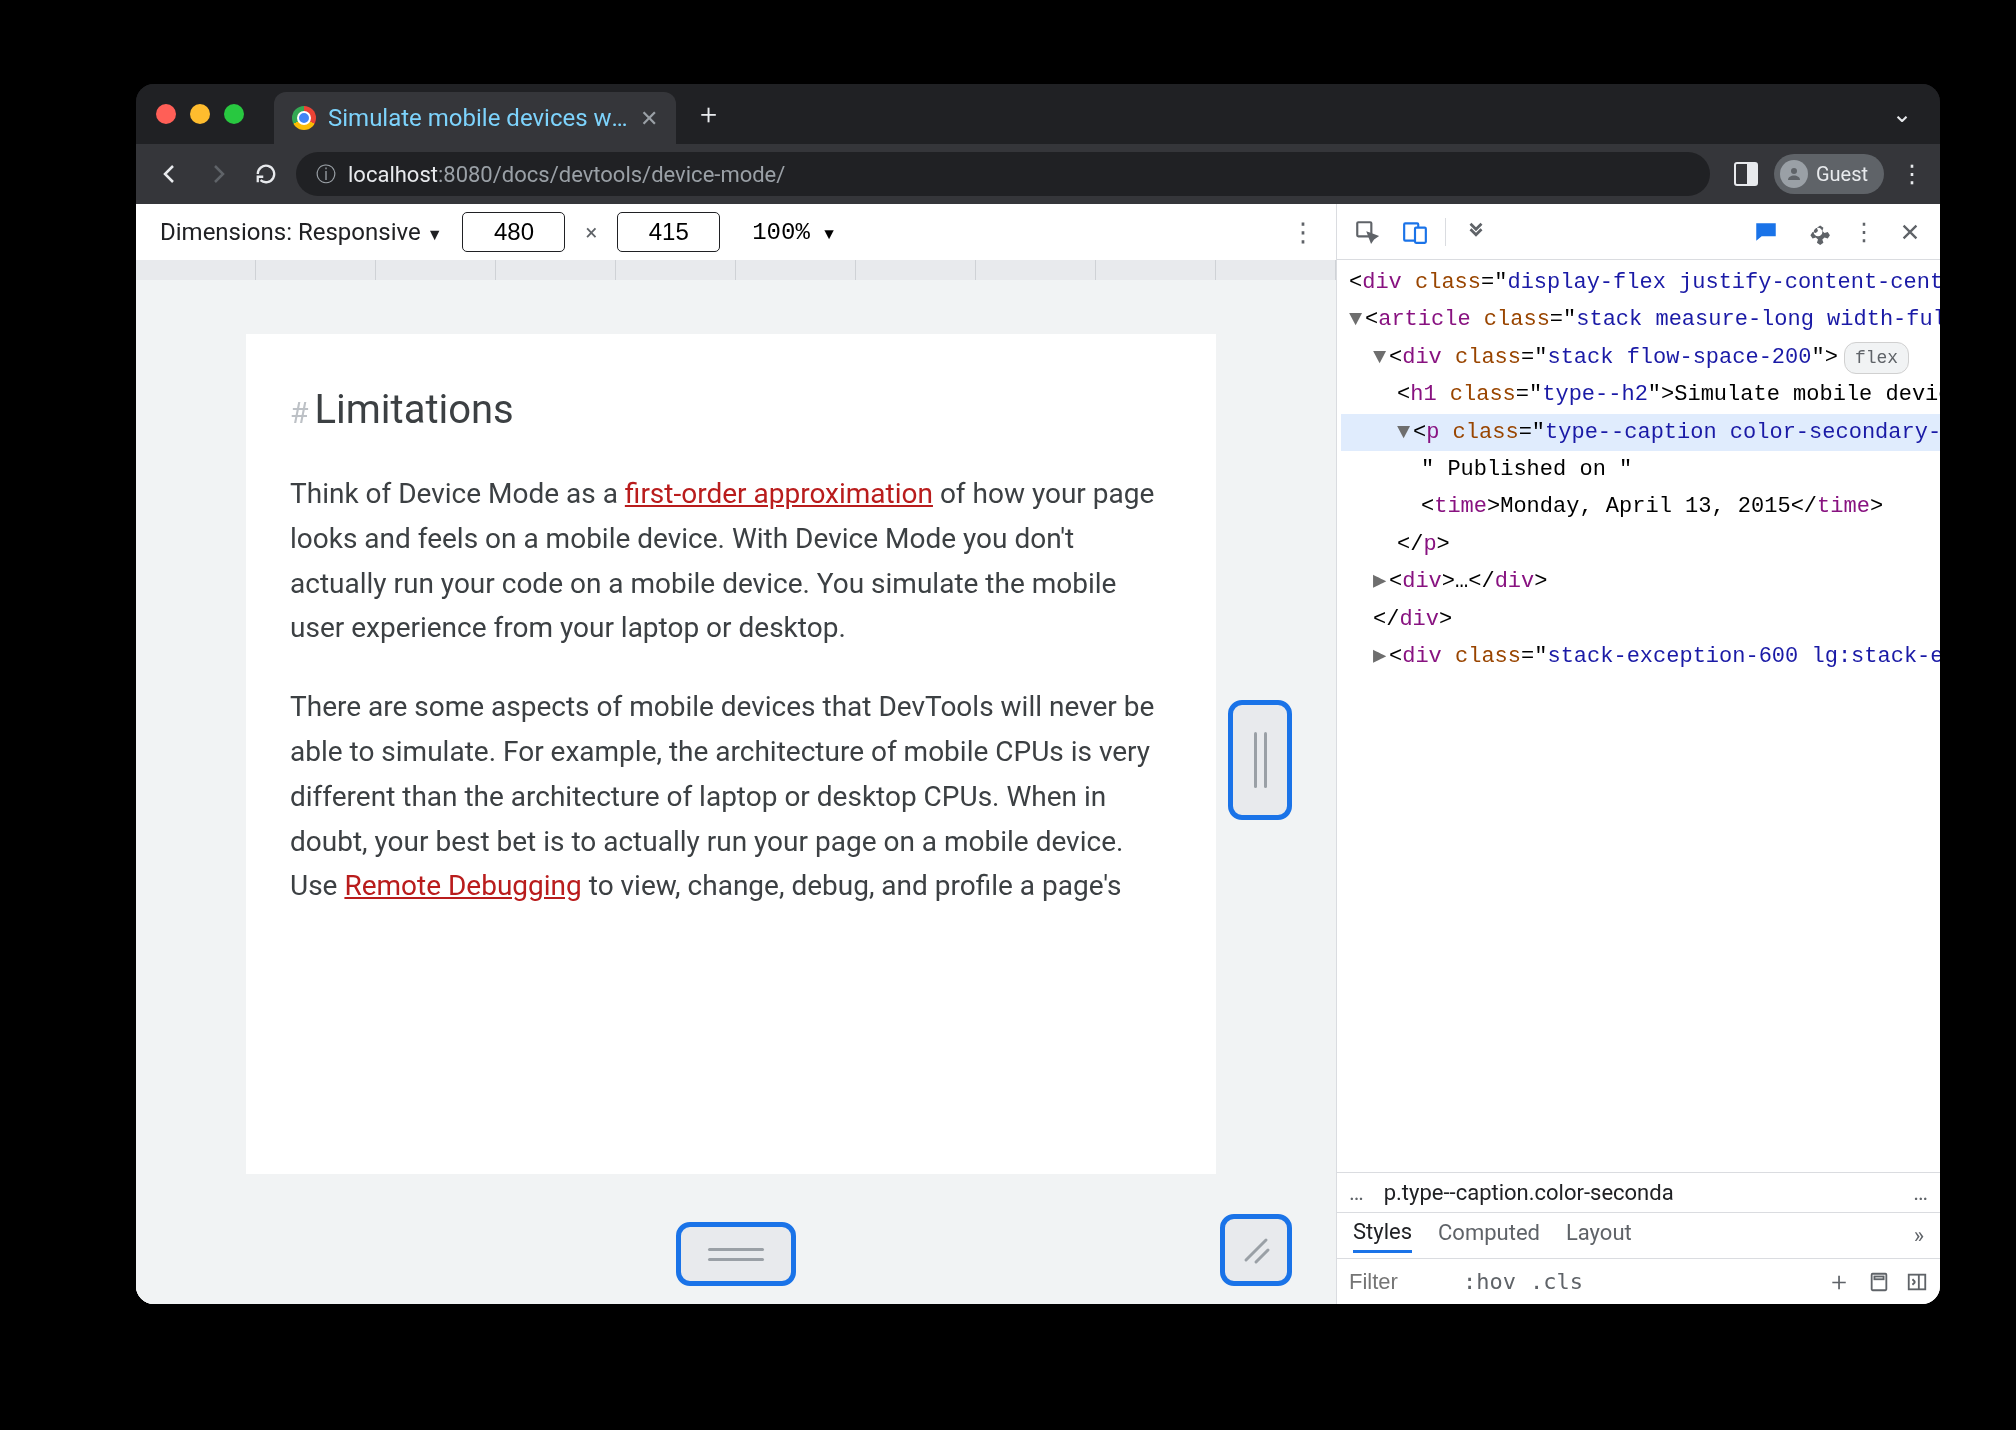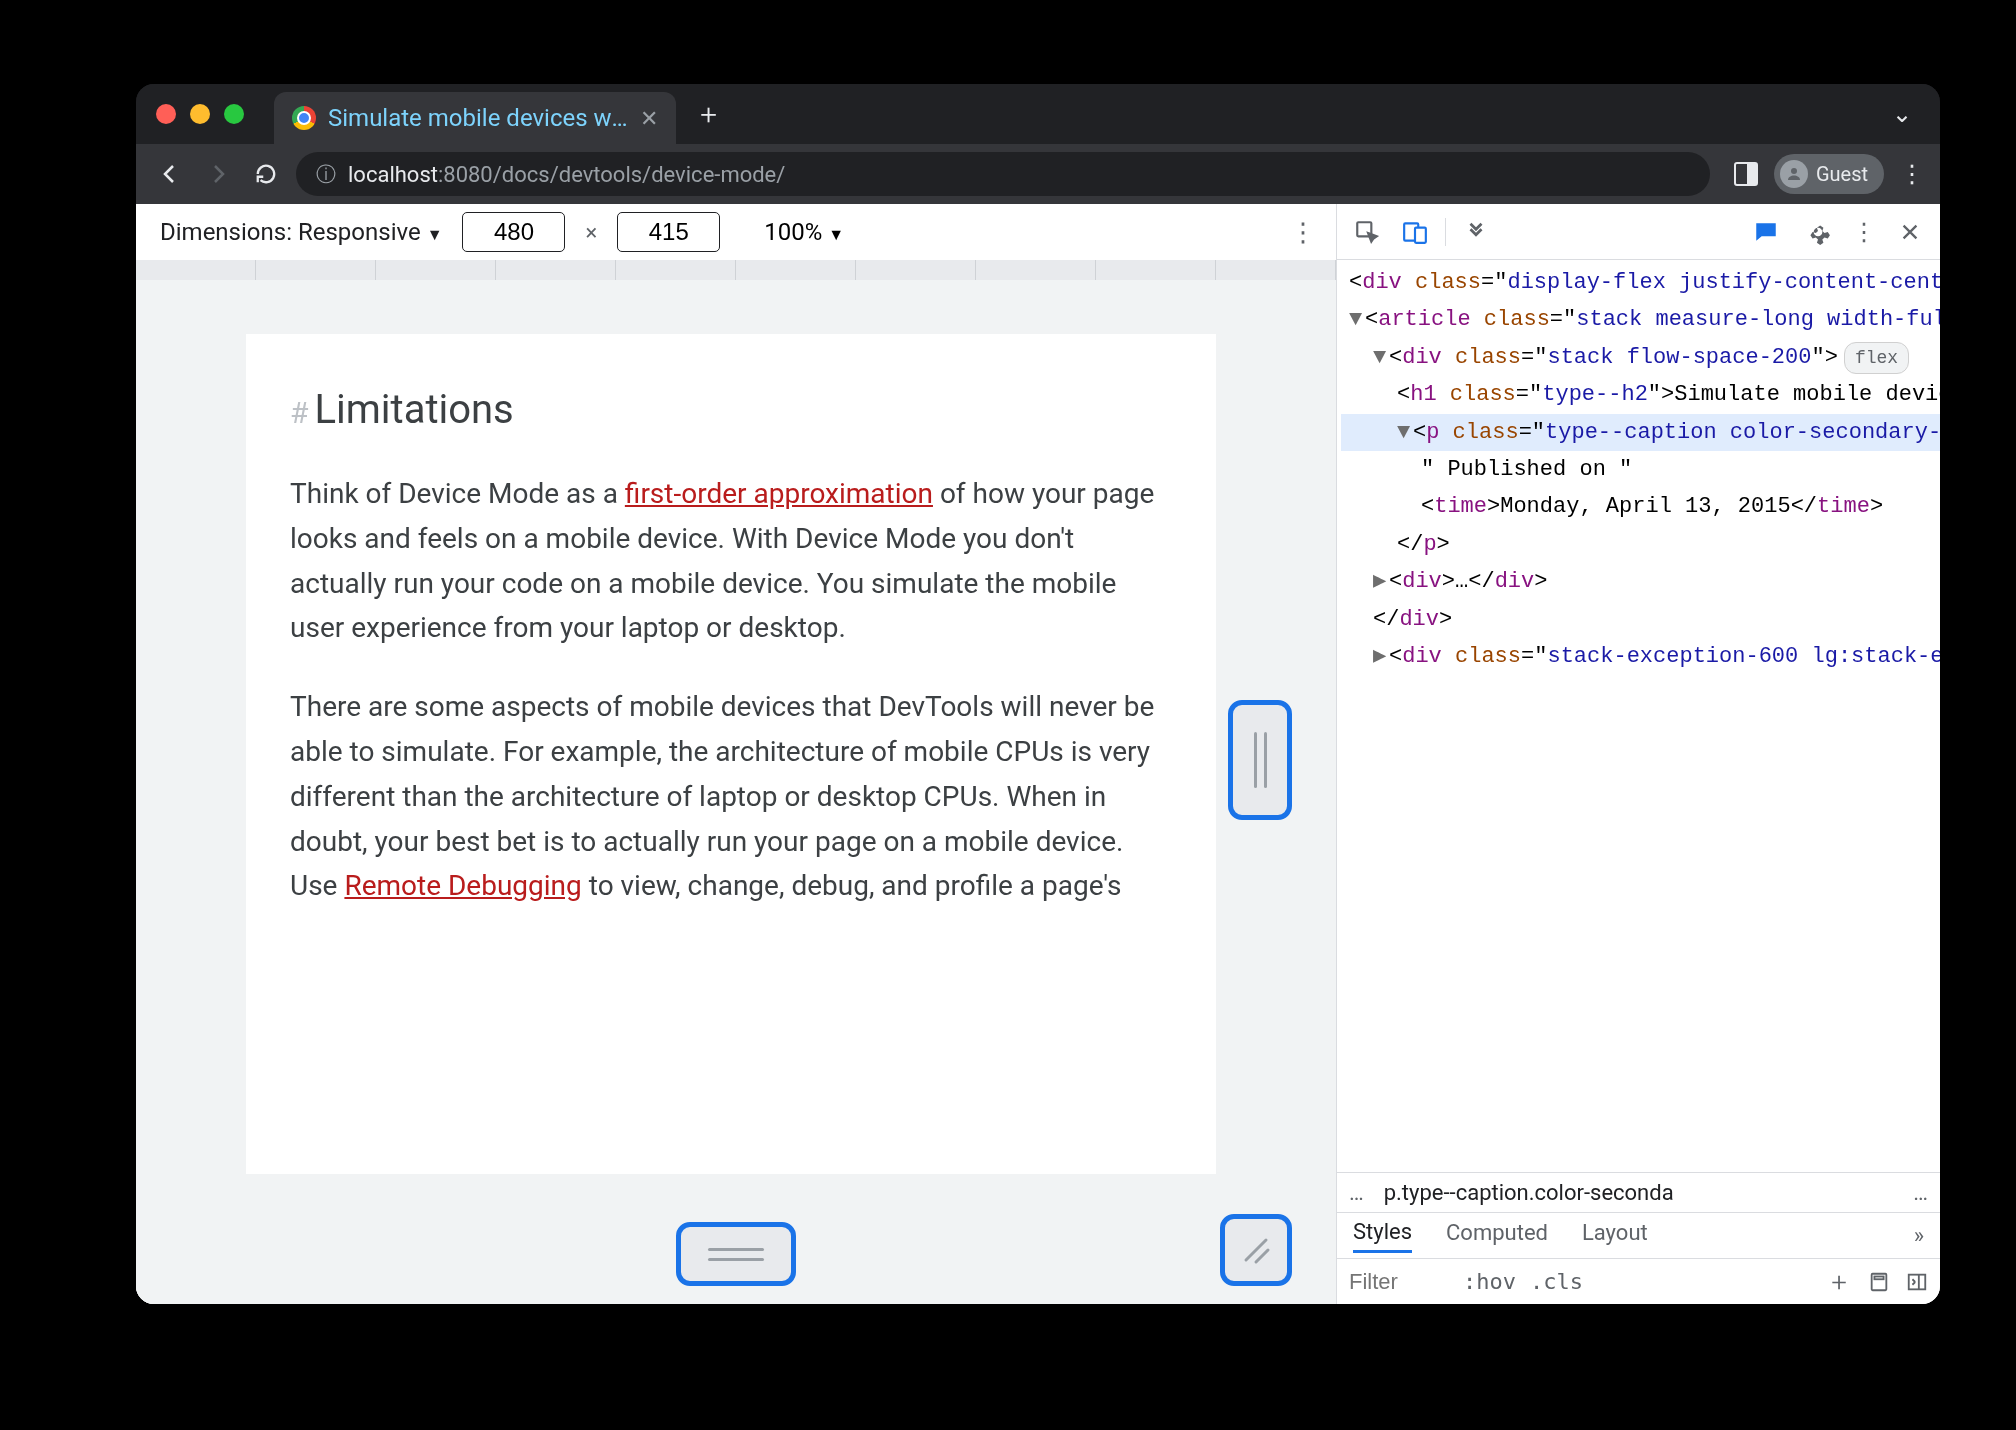--- a/index.html
+++ b/index.html
@@ -32,21 +32,21 @@
 .guest-avatar { width: 28px; height: 28px; border-radius: 50%; background: #9aa0a6; display: flex; align-items: center; justify-content: center; }
 .guest-label { color: #e8eaed; font-size: 20px; }
 .kebab { color: #e8eaed; font-size: 24px; cursor: pointer; }
 .workspace { display: flex; height: calc(100% - 120px); background: #fff; }
 .viewport-pane { width: 1200px; display: flex; flex-direction: column; background: #f1f3f4; position: relative; }
 .device-toolbar { height: 56px; background: #fff; display: flex; align-items: center; padding: 0 24px; gap: 20px; position: relative; }
 .dim-label { font-size: 24px; color: #202124; }
 .dim-caret { font-size: 16px; }
 .dim-input { width: 103px; height: 40px; border: 1.5px solid #202124; border-radius: 5px; text-align: center; font-size: 24px; background: #fff; }
 .dim-x { font-size: 22px; color: #5f6368; }
-.zoom-label { font-size: 24px; margin-left: 24px; }
+.zoom-label { font-size: 24px; margin-left: 12px; font-family: Liberation Mono, monospace; }
 .device-kebab { position: absolute; right: 20px; color: #5f6368; font-size: 26px; cursor: pointer; }
 .ruler { height: 20px; background: #e8eaed; display: flex; }
 .ruler-tick { flex: 1; border-right: 1px solid #cfd2d6; }
 .viewport-content { flex: 1; position: relative; overflow: hidden; background: #f1f3f4; }
 .page-card { position: absolute; left: 110px; top: 54px; width: 970px; height: 840px; background: #fff; padding: 44px; font-size: 28px; line-height: 1.6; color: #3c4043; }
 .page-heading { font-size: 40px; font-weight: 380; color: #3c4043; margin-bottom: 30px; font-family: inherit; }
 .hash { color: #bdc1c6; font-size: 30px; margin-right: 6px; }
 .page-para { margin-bottom: 34px; }
 .page-link { color: #b91c1c; text-decoration: underline; }
 .resize-handle { position: absolute; background: #e8eaed; border: 5px solid #1a73e8; border-radius: 14px; display: flex; align-items: center; justify-content: center; cursor: pointer; }
@@ -73,21 +73,21 @@
 .attr-name { color: #994500; }
 .attr-val { color: #1a1aa6; }
 .dom-text { color: #000; }
 .dom-arrow { color: #6e6e6e; display: inline-block; width: 16px; }
 .flex-badge { display: inline-block; background: #f1f3f4; border: 1px solid #d0d0d0; border-radius: 12px; padding: 0 10px; font-size: 18px; color: #5f6368; margin-left: 6px; }
 .dom-selected { background: #e0ecfd; }
 .breadcrumb-bar { height: 40px; border-top: 1px solid #dadce0; display: flex; align-items: center; padding: 0 12px; font-size: 22px; color: #5f6368; }
 .bc-dots { margin-right: 20px; }
 .bc-sel { color: #202124; }
 .bc-dots-r { margin-left: auto; }
-.styles-tabs { height: 46px; display: flex; align-items: center; padding: 0 16px; gap: 34px; font-size: 22px; border-top: 1px solid #dadce0; }
+.styles-tabs { height: 46px; display: flex; align-items: center; padding: 0 16px; gap: 26px; font-size: 22px; border-top: 1px solid #dadce0; }
 .s-tab { color: #5f6368; cursor: pointer; padding-bottom: 6px; }
 .s-tab.active { color: #202124; border-bottom: 3px solid #1a73e8; }
 .s-chevron { margin-left: auto; color: #5f6368; font-size: 22px; }
 .styles-filter { height: 46px; display: flex; align-items: center; padding: 0 12px; gap: 14px; font-size: 22px; color: #5f6368; border-top: 1px solid #dadce0; }
 .sf-input { width: 100px; border: none; font-size: 22px; outline: none; }
 .sf-btn { font-family: Menlo, monospace; cursor: pointer; text-align: right; }
 .sf-right { margin-left: auto; display: flex; align-items: center; gap: 16px; }
 svg { display: block; }
 </style>
 </head>

